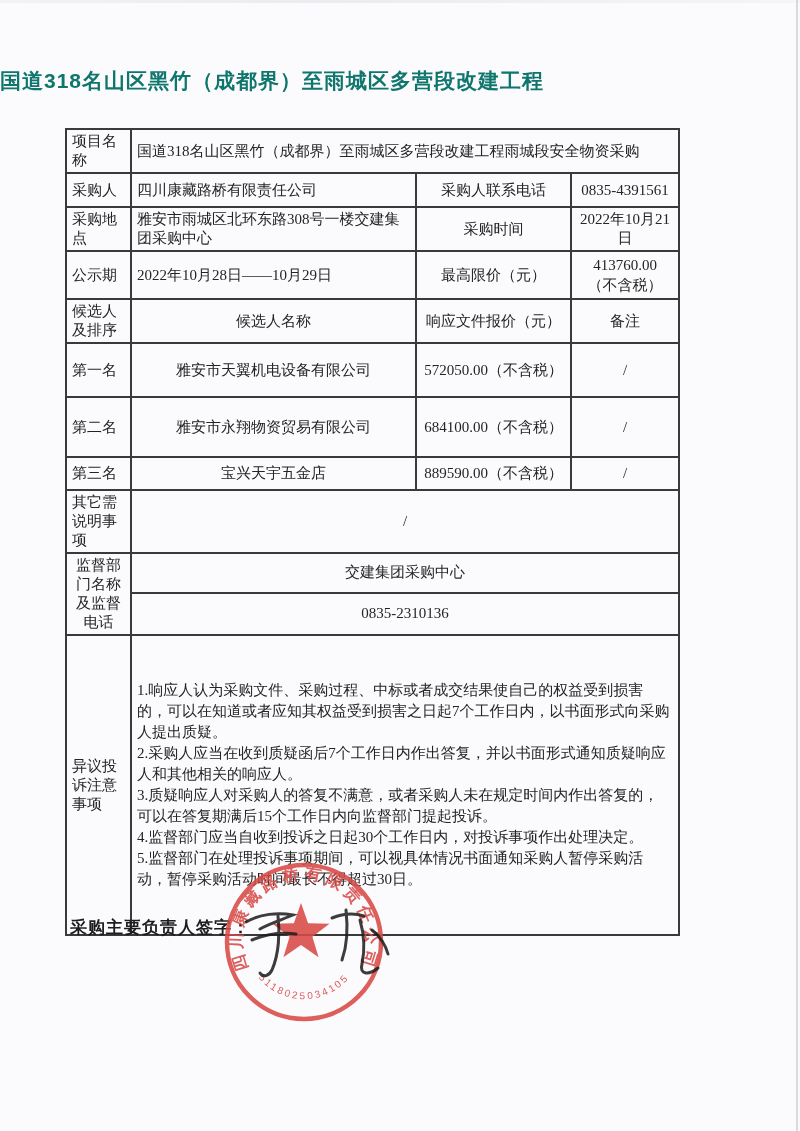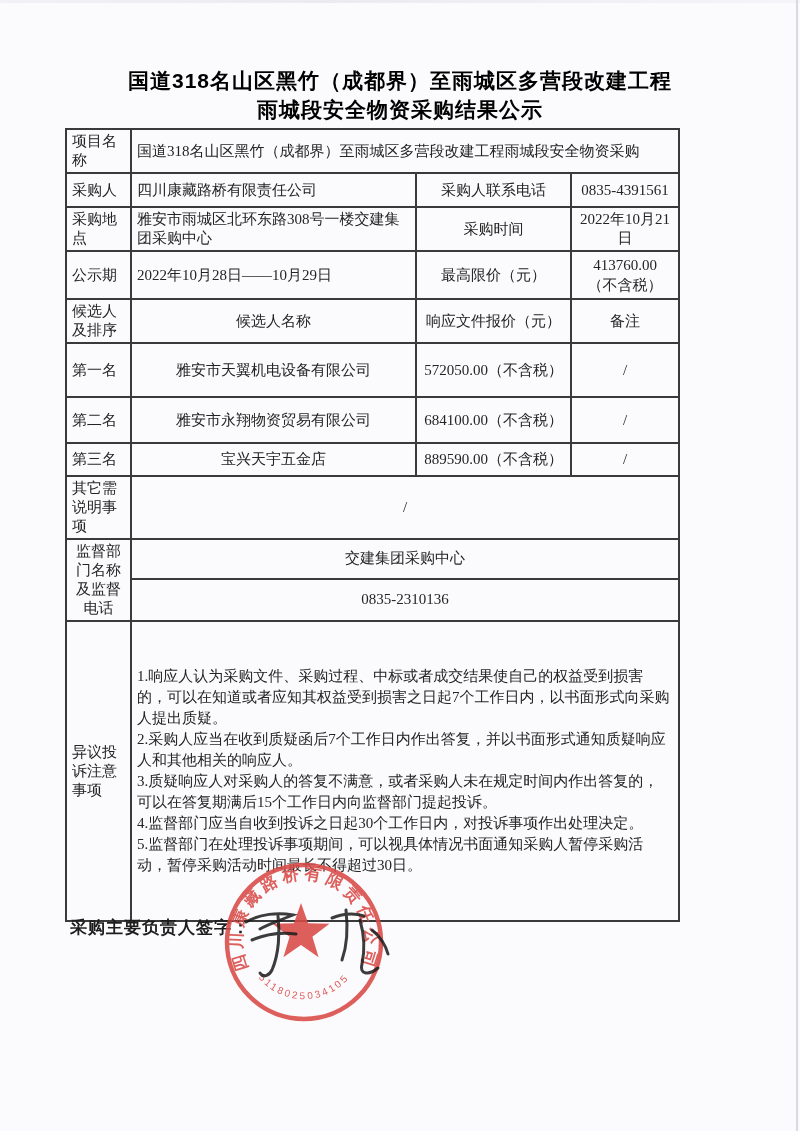--- a/index.html
+++ b/index.html
@@ -15,22 +15,22 @@
     position:absolute;top:0;right:2px;width:2px;height:1131px;
     background:#c7c7cd;opacity:.65;
   }
   .scan-edge-top{
     position:absolute;top:0;left:0;width:800px;height:3px;
     background:linear-gradient(to right,#e9e8ee 0%,#dcdbe4 40%,#efeef4 100%);
     opacity:.5;
   }
   .doc-title{
     position:absolute;top:66px;left:0;width:800px;
-    text-align:center;font-weight:bold;font-size:21px;line-height:29px;
-    color:#000000;letter-spacing:1px;
+    font-weight:bold;font-size:21px;line-height:29px;
+    color:#0f766e;letter-spacing:1px;
     font-family:"Liberation Sans","DejaVu Sans",sans-serif;
   }
   table.main{
     position:absolute;left:65px;top:128px;width:613px;
     border-collapse:collapse;table-layout:fixed;
   }
   table.main td, table.main th{
     border:2px solid #3a3a3a;
     font-size:15px;line-height:19px;color:#242424;
     font-weight:normal;padding:2px 5px;vertical-align:middle;
@@ -51,21 +51,20 @@
   .signature{position:absolute;left:238px;top:888px;width:180px;height:115px;z-index:6;}
 </style>
 </head>
 <body>
 
 <div class="scan-edge-top"></div>
 <div class="scan-edge-right"></div>
 
 <div class="doc-title">
   <div>国道318名山区黑竹（成都界）至雨城区多营段改建工程</div>
-  <div>雨城段安全物资采购结果公示</div>
 </div>
 
 <table class="main">
   <colgroup>
     <col style="width:65px">
       <col style="width:285px">
       <col style="width:155px">
       <col style="width:108px">
   </colgroup>
   <tbody>
@@ -99,21 +98,21 @@
     <td class="val-center">候选人名称</td>
     <td class="val-center">响应文件报价（元）</td>
     <td class="val-center">备注</td>
   </tr>
   <tr style="height:54px">
     <td class="lbl">第一名</td>
     <td class="val-center">雅安市天翼机电设备有限公司</td>
     <td class="val-center">572050.00（不含税）</td>
     <td class="val-center">/</td>
   </tr>
-  <tr style="height:46px">
+  <tr style="height:60px">
     <td class="lbl">第二名</td>
     <td class="val-center">雅安市永翔物资贸易有限公司</td>
     <td class="val-center">684100.00（不含税）</td>
     <td class="val-center">/</td>
   </tr>
   <tr style="height:33px">
     <td class="lbl">第三名</td>
     <td class="val-center">宝兴天宇五金店</td>
     <td class="val-center">889590.00（不含税）</td>
     <td class="val-center">/</td>

